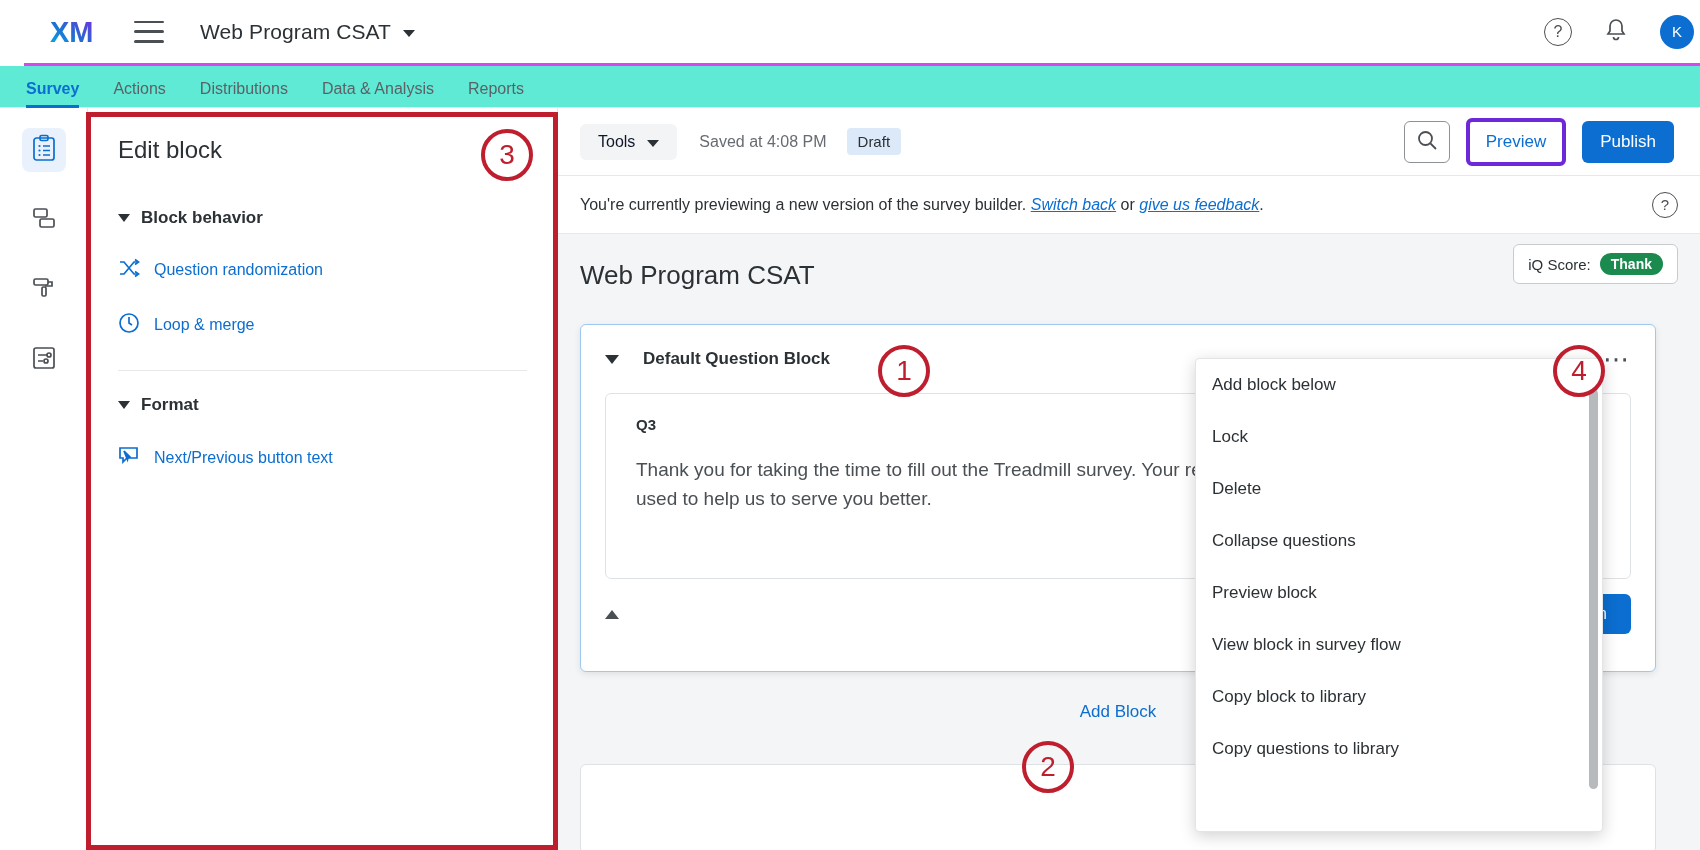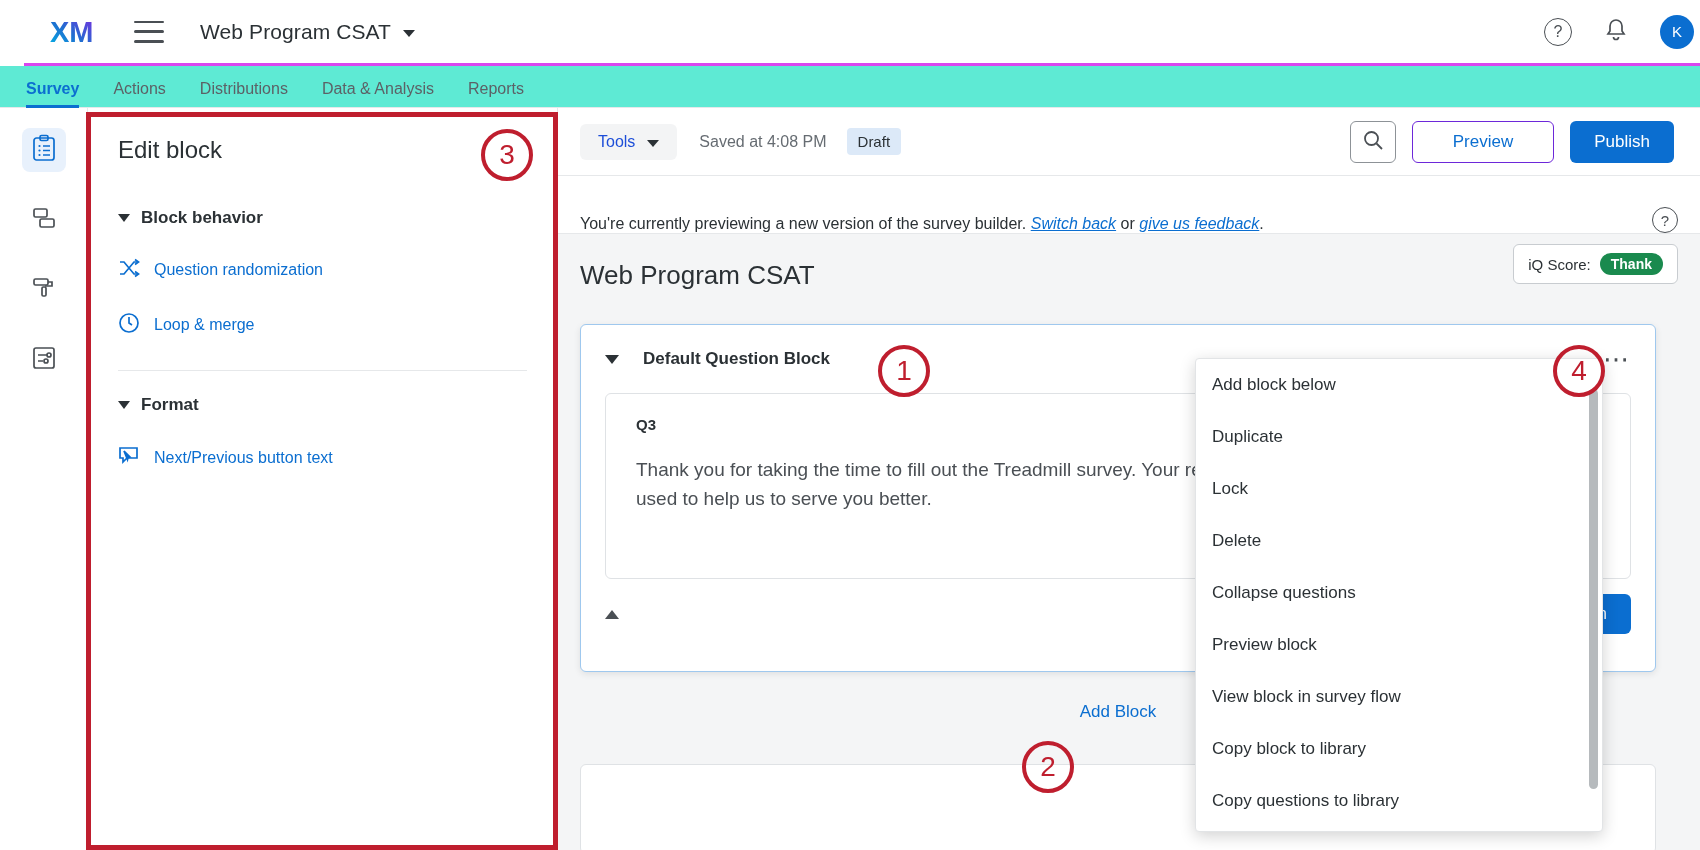--- a/index.html
+++ b/index.html
@@ -87,44 +87,44 @@
   }
   .panel-divider { margin-top:32px; border-top:1px solid #e6e8ea; }
 
   
   .main { position:absolute; top:108px; left:558px; width:1142px; height:742px; background:#fff; }
   .maintoolbar {
     height:68px; display:flex; align-items:center; padding-left:22px;
     border-bottom:1px solid #e6e8ea; background:#fff;
   }
   .tools-btn {
-    background:#f3f4f5; border-radius:6px; padding:9px 18px; font-size:16px; color:#1d4ed8;
+    background:#f3f4f5; border-radius:6px; padding:9px 18px; font-size:16px; color:#0f172a;
     display:flex; align-items:center; gap:12px; cursor:pointer;
   }
   .saved-txt { margin-left:22px; font-size:16px; color:#666c72; }
   .draft-badge {
     margin-left:20px; background:#dce9f8; color:#2b3135; font-size:15px;
     padding:5px 11px; border-radius:4px;
   }
   .toolbar-right { margin-left:auto; display:flex; align-items:center; gap:16px; margin-right:26px; }
   .search-btn {
     width:46px;height:42px;border:1px solid #8d9297;border-radius:6px;
     display:flex;align-items:center;justify-content:center;cursor:pointer;background:#fff;
   }
   .preview-btn {
-    border:1px solid #6d28d9; border-radius:6px; background:#fff; color:#0b6ed0;
-    font-size:17px; padding:10px 40px; cursor:pointer; font-family:inherit;
+    border:4px solid #6d28d9; border-radius:6px; background:#fff; color:#0b6ed0;
+    font-size:17px; padding:10px 16px; cursor:pointer; font-family:inherit;
   }
   .publish-btn {
     border:none; border-radius:6px; background:#0b6ed0; color:#fff;
-    font-size:17px; padding:11px 24px; cursor:pointer; font-family:inherit;
+    font-size:17px; padding:11px 18px; cursor:pointer; font-family:inherit;
   }
 
   .banner {
-    height:58px; display:flex; align-items:flex-end; padding:0 22px;
+    height:58px; display:flex; align-items:center; padding:0 22px;
     border-bottom:1px solid #e6e8ea; font-size:16px; color:#2b3135; background:#fff;
   }
   .banner a { color:#0b6ed0;font-style:italic; }
   .banner .help-q {
     margin-left:auto; width:26px;height:26px;border-radius:50%;border:1.6px solid #4a4f54;
     display:flex;align-items:center;justify-content:center;font-size:15px;color:#4a4f54;cursor:pointer;
   }
 
   .canvas {
     position:relative; height:616px; background:#f4f5f6; padding:0 22px; overflow:hidden;
@@ -401,21 +401,20 @@
       <div class="add-block-row">
         <span class="add-block-link">Add Block</span>
       </div>
 
       <div class="ghost-card"></div>
     </div>
   </div>
 
   <div class="dropdown">
     <div class="dd-item">Add block below</div>
-    <div class="dd-item">Duplicate</div>
     <div class="dd-item">Lock</div>
     <div class="dd-item">Delete</div>
     <div class="dd-item">Collapse questions</div>
     <div class="dd-item">Preview block</div>
     <div class="dd-item">View block in survey flow</div>
     <div class="dd-item">Copy block to library</div>
     <div class="dd-item">Copy questions to library</div>
     <div class="dd-scrollbar"></div>
   </div>
 

